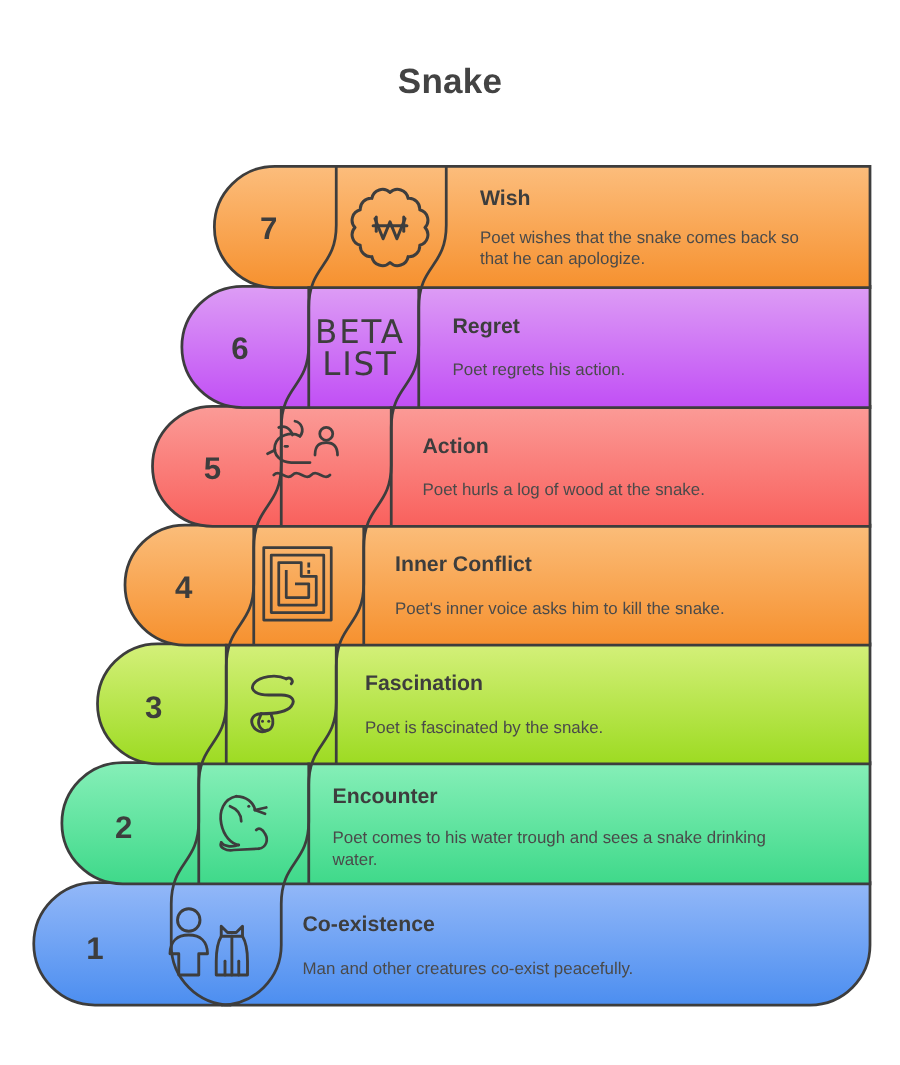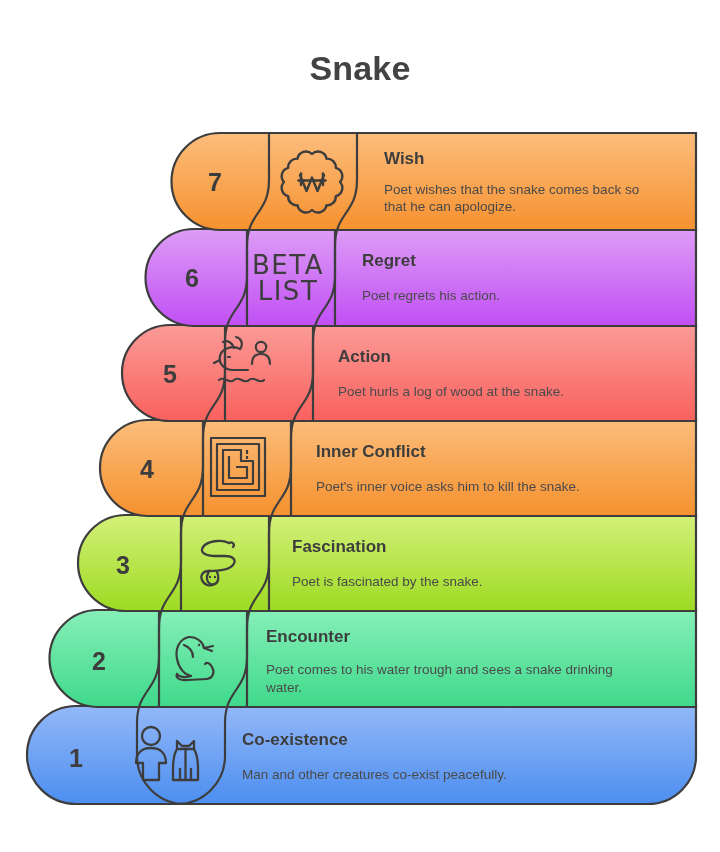--- a/index.html
+++ b/index.html
@@ -3,21 +3,21 @@
 <meta charset="utf-8">
 <style>
   html,body{margin:0;padding:0;}
   body{
     width:720px;height:852px;background:#ffffff;
     font-family:"Liberation Sans","DejaVu Sans",sans-serif;
     overflow:hidden;position:relative;
   }
   #page-title{
     position:absolute;top:49px;left:0;width:720px;text-align:center;
-    font-size:34px;font-weight:bold;color:#434343;letter-spacing:.2px;
+    font-size:28px;font-weight:bold;color:#434343;letter-spacing:.2px;
   }
   #chart{position:absolute;left:0;top:0;width:720px;height:852px;}
   #chart svg{display:block;width:720px;height:852px;}
   .row-num{font-size:25px;font-weight:bold;fill:#3d3d3d;}
   .row-title{font-weight:bold;fill:#3d3d3d;}
   .row-desc{fill:#4a4a4a;}
   .beta-txt{font-family:"DejaVu Sans",sans-serif;fill:#3d3d3d;letter-spacing:1.5px;}
 </style>
 </head>
 <body>

